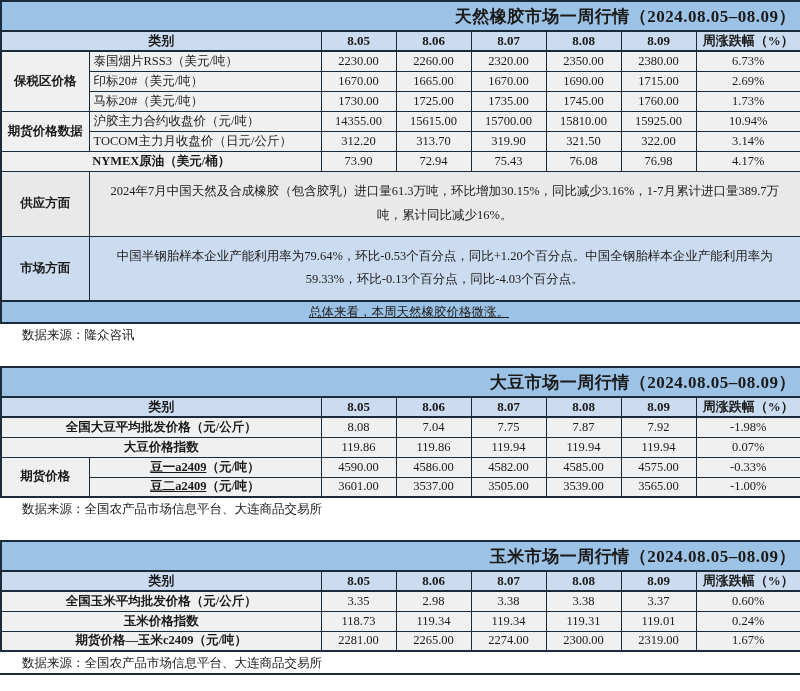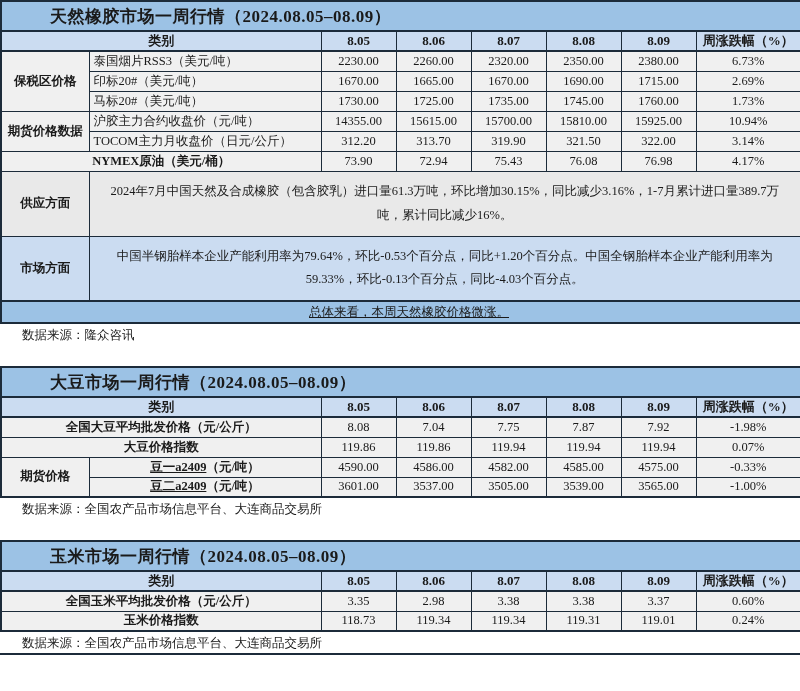--- a/index.html
+++ b/index.html
@@ -23,21 +23,21 @@
     padding: 0 4px;
     overflow: hidden;
     white-space: nowrap;
     vertical-align: middle;
   }
   td.title {
     height: 30px;
     background: var(--title-bg, #9cc2e5);
     font-size: 17px;
     font-weight: bold;
-    text-align: left;
+    text-align: right;
     border-bottom: 2px solid var(--border, #1c2b3a);
     letter-spacing: 0.5px;
     padding-left: 48px;
   }
   .tr-head th {
     height: 16px;
     background: var(--header-bg, #cbdcf1);
     font-size: 13px;
     font-weight: bold;
     text-align: center;
@@ -284,15 +284,24 @@
     </tr>
     <tr class="tr-data">
       <td class="lbl-c" colspan="2">玉米价格指数</td>
       <td class="val">118.73</td>
       <td class="val">119.34</td>
       <td class="val">119.34</td>
       <td class="val">119.31</td>
       <td class="val">119.01</td>
       <td class="val">0.24%</td>
     </tr>
+    <tr class="tr-data">
+      <td class="lbl-c" colspan="2">期货价格—玉米c2409（元/吨）</td>
+      <td class="val">2281.00</td>
+      <td class="val">2265.00</td>
+      <td class="val">2274.00</td>
+      <td class="val">2300.00</td>
+      <td class="val">2319.00</td>
+      <td class="val">1.67%</td>
+    </tr>
   </tbody>
 </table>
 <div class="source last">数据来源：全国农产品市场信息平台、大连商品交易所</div>
 
 </body></html>

